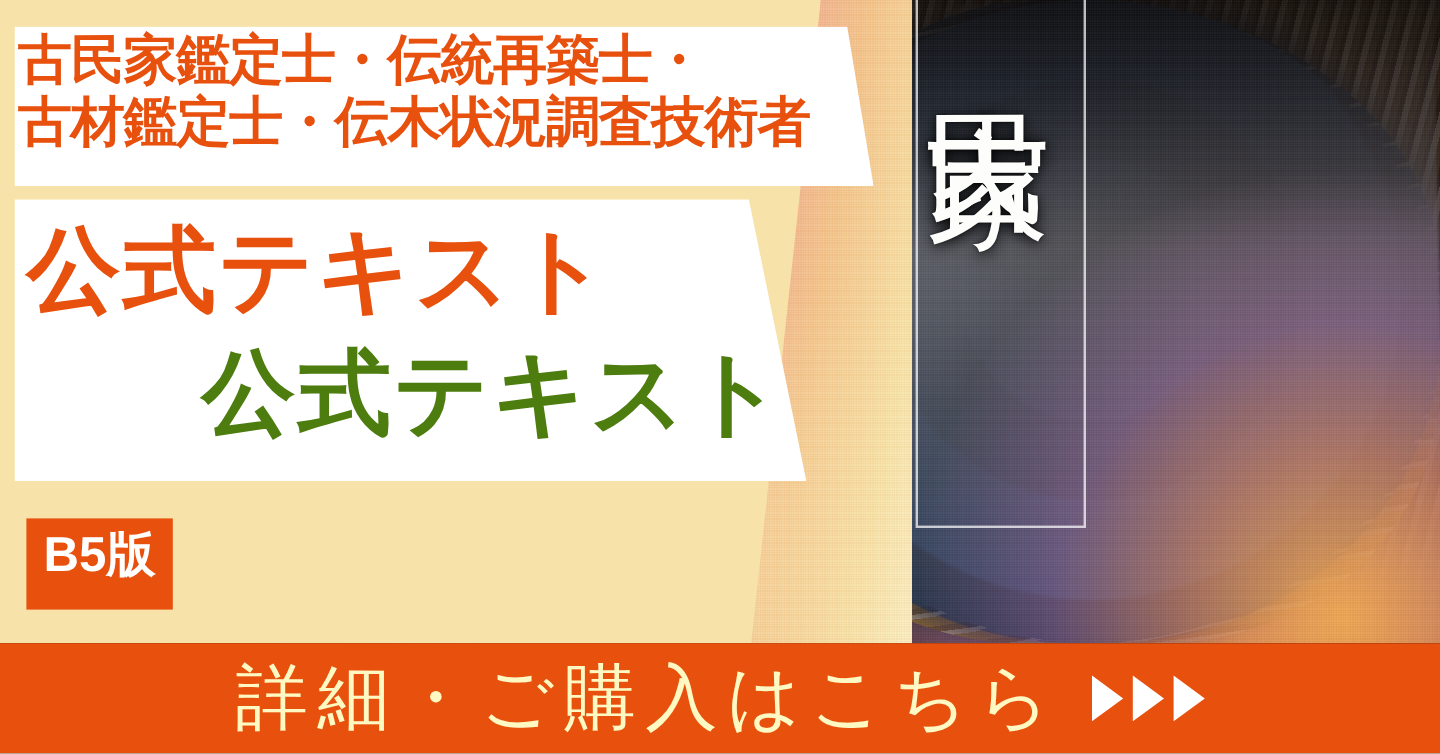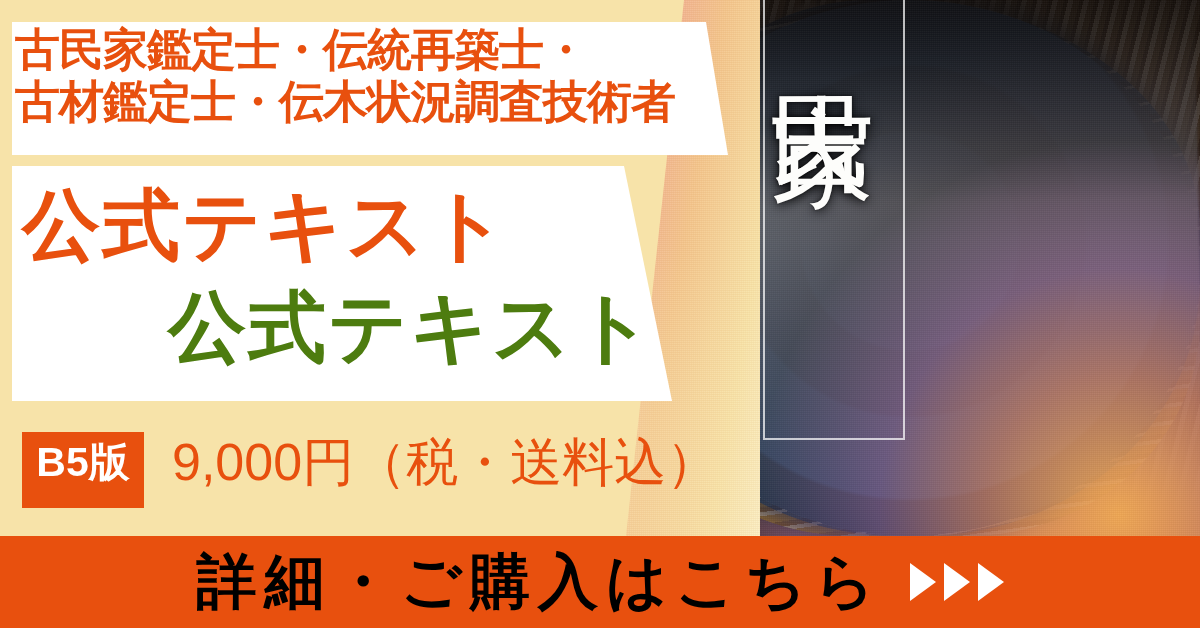--- a/index.html
+++ b/index.html
@@ -251,23 +251,23 @@
     position:absolute;
     left:0; top:536px; width:1200px; height:92px;
     background:#e8500e;
     display:flex;
     align-items:center;
     justify-content:center;
     gap:22px;
     cursor:pointer;
   }
   .cta-text{
-    color:#000000;
+    color:#fef9c3;
     font-size:60px;
-    font-weight:700;
+    font-weight:400;
     letter-spacing:8px;
     line-height:1;
     white-space:nowrap;
   }
   .cta-arrows{display:flex;align-items:center;gap:8px;margin-left:4px;}
   .arw{
     width:0;height:0;
     border-top:19px solid transparent;
     border-bottom:19px solid transparent;
     border-left:26px solid #ffffff;
@@ -306,21 +306,20 @@
 
   <div class="qual-text">古民家鑑定士・伝統再築士・
 古材鑑定士・伝木状況調査技術者</div>
 
   <div class="main-l1">公式テキスト</div>
 
   <div class="main-l2">公式テキスト</div>
 
   <div class="badge">B5版</div>
 
-  <div class="price">9,000円（税・送料込）</div>
 
   <div class="cta">
     <span class="cta-text">詳細・ご購入はこちら</span>
     <span class="cta-arrows">
       <span class="arw"></span>
       <span class="arw"></span>
       <span class="arw"></span>
     </span>
   </div>
 

